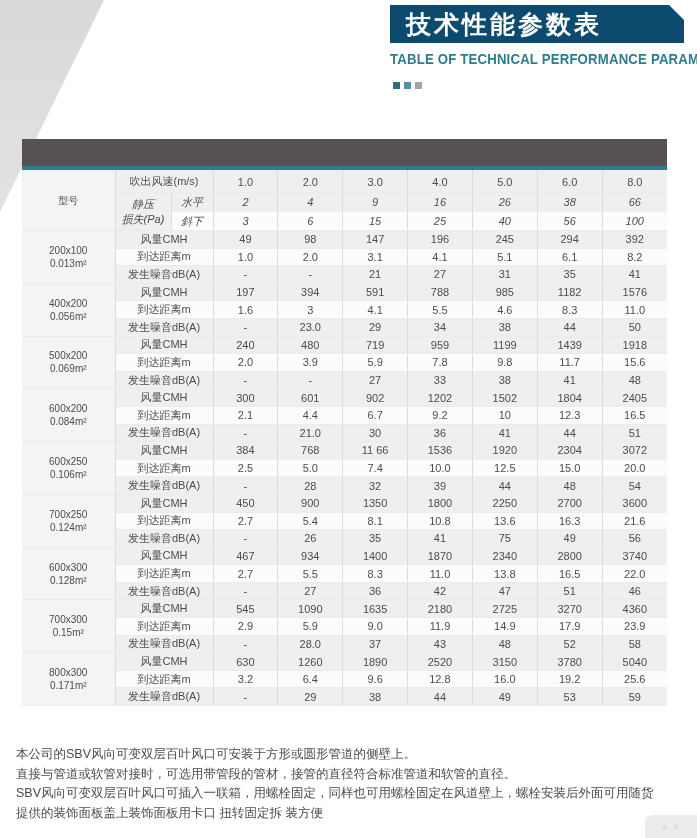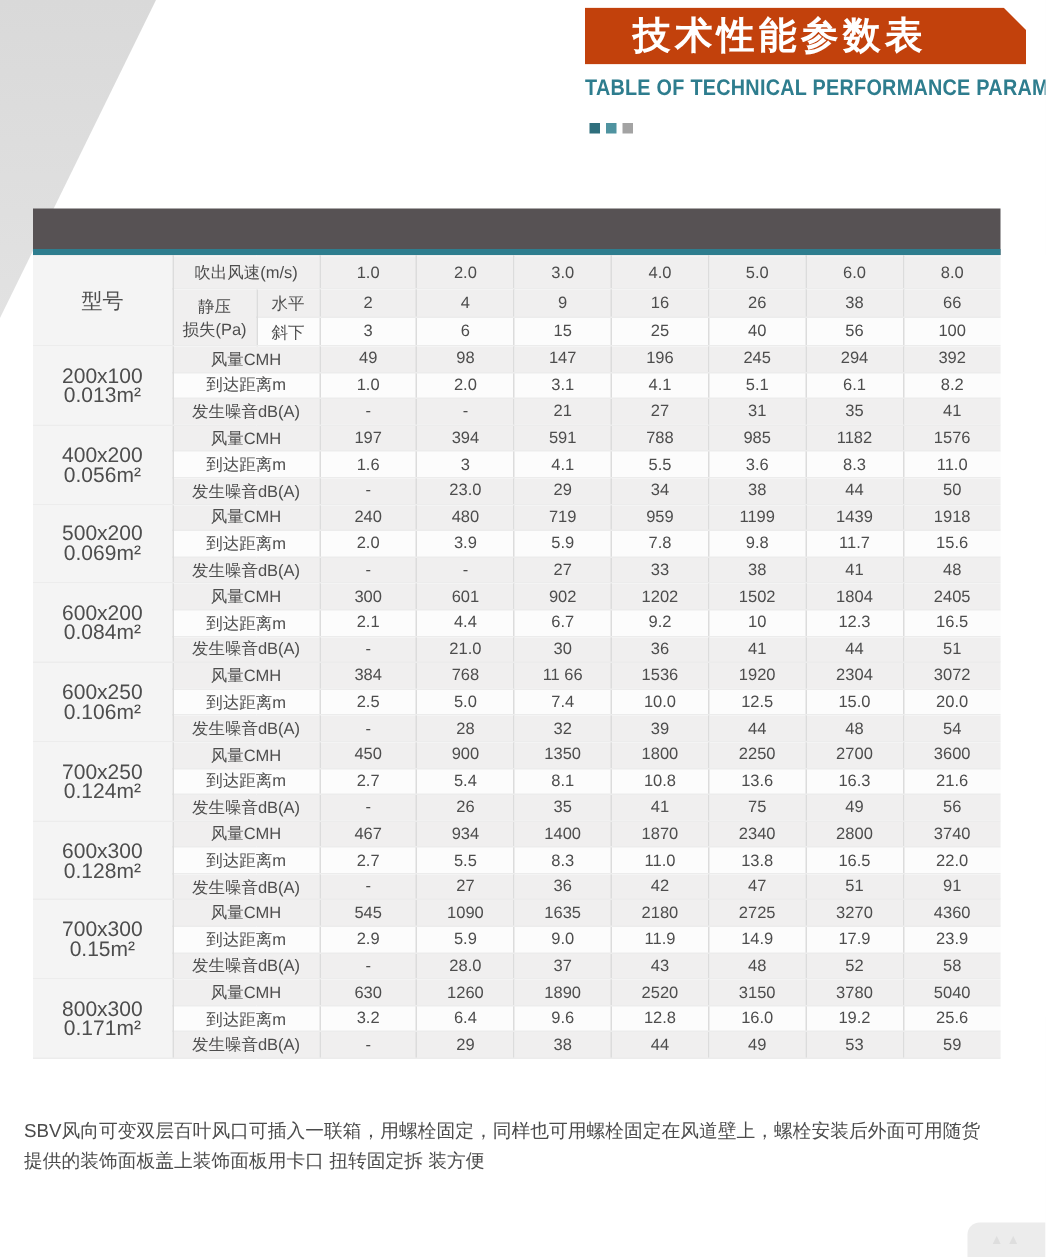--- a/index.html
+++ b/index.html
@@ -9,24 +9,24 @@
   }
   
   .corner-wedge{
     position:absolute;left:0;top:0;width:104px;height:212px;
     background:linear-gradient(180deg,#d9d9d9 0%,#e2e2e2 100%);
     clip-path:polygon(0 0,100% 0,0 100%);
   }
   
   .title-block{
     position:absolute;left:390px;top:5px;width:294px;height:38px;
-    background:#c2410c;color:#ffffff;
+    background:#0c4a6e;color:#ffffff;
     clip-path:polygon(0 0,calc(100% - 15px) 0,100% 15px,100% 100%,0 100%);
     font-size:25px;font-weight:bold;line-height:39px;letter-spacing:3px;
-    padding-left:32px;box-sizing:border-box;white-space:nowrap;
+    padding-left:16px;box-sizing:border-box;white-space:nowrap;
   }
   .subtitle{
     position:absolute;left:390px;top:50px;color:#2e7d8e;
     font-size:15px;font-weight:bold;white-space:nowrap;
     transform:scaleX(0.88);transform-origin:left center;letter-spacing:0.2px;
   }
   .squares{position:absolute;left:393px;top:82px;display:flex;gap:4px;}
   .squares i{display:block;width:7px;height:7px;}
   .sq1{background:#2f6f7d;}
   .sq2{background:#4f93a0;}
@@ -45,23 +45,23 @@
   .perf-table td{
     padding:0;text-align:center;vertical-align:middle;
     border-left:1px solid #dcdcdc;border-right:1px solid #dcdcdc;
     border-top:1px solid #ececec;border-bottom:1px solid #ececec;
     overflow:hidden;white-space:pre-line;
   }
   .perf-table tr td:first-child{border-left:none;}
   .perf-table tr td:last-child{border-right:none;text-align:center;}
   .perf-table tr{height:17.6px;}
   .perf-table tr.h1{height:22px;}
-  .perf-table tr.h2{height:19px;}
+  .perf-table tr.h2{height:19px;font-style:italic;}
   .perf-table td.gray{background:#f0efef;}
-  .perf-table td.model{background:#f4f4f4;font-size:14px;line-height:13px;}
+  .perf-table td.model{background:#f4f4f4;font-size:10px;line-height:13px;}
   .perf-table tr.group-start td{border-top:1px solid #d6d6d6;}
   
   .footer{
     position:absolute;left:16px;top:745px;width:670px;
     font-size:12.5px;line-height:19.5px;color:#4b4b4b;white-space:nowrap;
   }
   
   .corner-widget{
     position:absolute;right:0;bottom:0;width:52px;height:23px;
     background:#ececec;border-radius:8px 0 0 0;
@@ -173,21 +173,21 @@
         <td class="gray">985</td>
         <td class="gray">1182</td>
         <td class="gray">1576</td>
       </tr>
       <tr>
         <td colspan="2">到达距离m</td>
         <td>1.6</td>
         <td>3</td>
         <td>4.1</td>
         <td>5.5</td>
-        <td>3.6</td>
+        <td>4.6</td>
         <td>8.3</td>
         <td>11.0</td>
       </tr>
       <tr>
         <td colspan="2" class="gray">发生噪音dB(A)</td>
         <td class="gray">-</td>
         <td class="gray">23.0</td>
         <td class="gray">29</td>
         <td class="gray">34</td>
         <td class="gray">38</td>
@@ -345,21 +345,21 @@
         <td>22.0</td>
       </tr>
       <tr>
         <td colspan="2" class="gray">发生噪音dB(A)</td>
         <td class="gray">-</td>
         <td class="gray">27</td>
         <td class="gray">36</td>
         <td class="gray">42</td>
         <td class="gray">47</td>
         <td class="gray">51</td>
-        <td class="gray">91</td>
+        <td class="gray">46</td>
       </tr>
       <tr class="group-start">
         <td rowspan="3" class="model">700x300
 0.15m²</td>
         <td colspan="2" class="gray">风量CMH</td>
         <td class="gray">545</td>
         <td class="gray">1090</td>
         <td class="gray">1635</td>
         <td class="gray">2180</td>
         <td class="gray">2725</td>
@@ -415,17 +415,19 @@
         <td class="gray">38</td>
         <td class="gray">44</td>
         <td class="gray">49</td>
         <td class="gray">53</td>
         <td class="gray">59</td>
       </tr>
     </tbody>
 </table>
 
 <div class="footer">
+  <div>本公司的SBV风向可变双层百叶风口可安装于方形或圆形管道的侧壁上。</div>
+  <div>直接与管道或软管对接时，可选用带管段的管材，接管的直径符合标准管道和软管的直径。</div>
   <div>SBV风向可变双层百叶风口可插入一联箱，用螺栓固定，同样也可用螺栓固定在风道壁上，螺栓安装后外面可用随货</div>
   <div>提供的装饰面板盖上装饰面板用卡口 扭转固定拆 装方便</div>
 </div>
 
 <div class="corner-widget">▲▲</div>
 
 </body></html>

